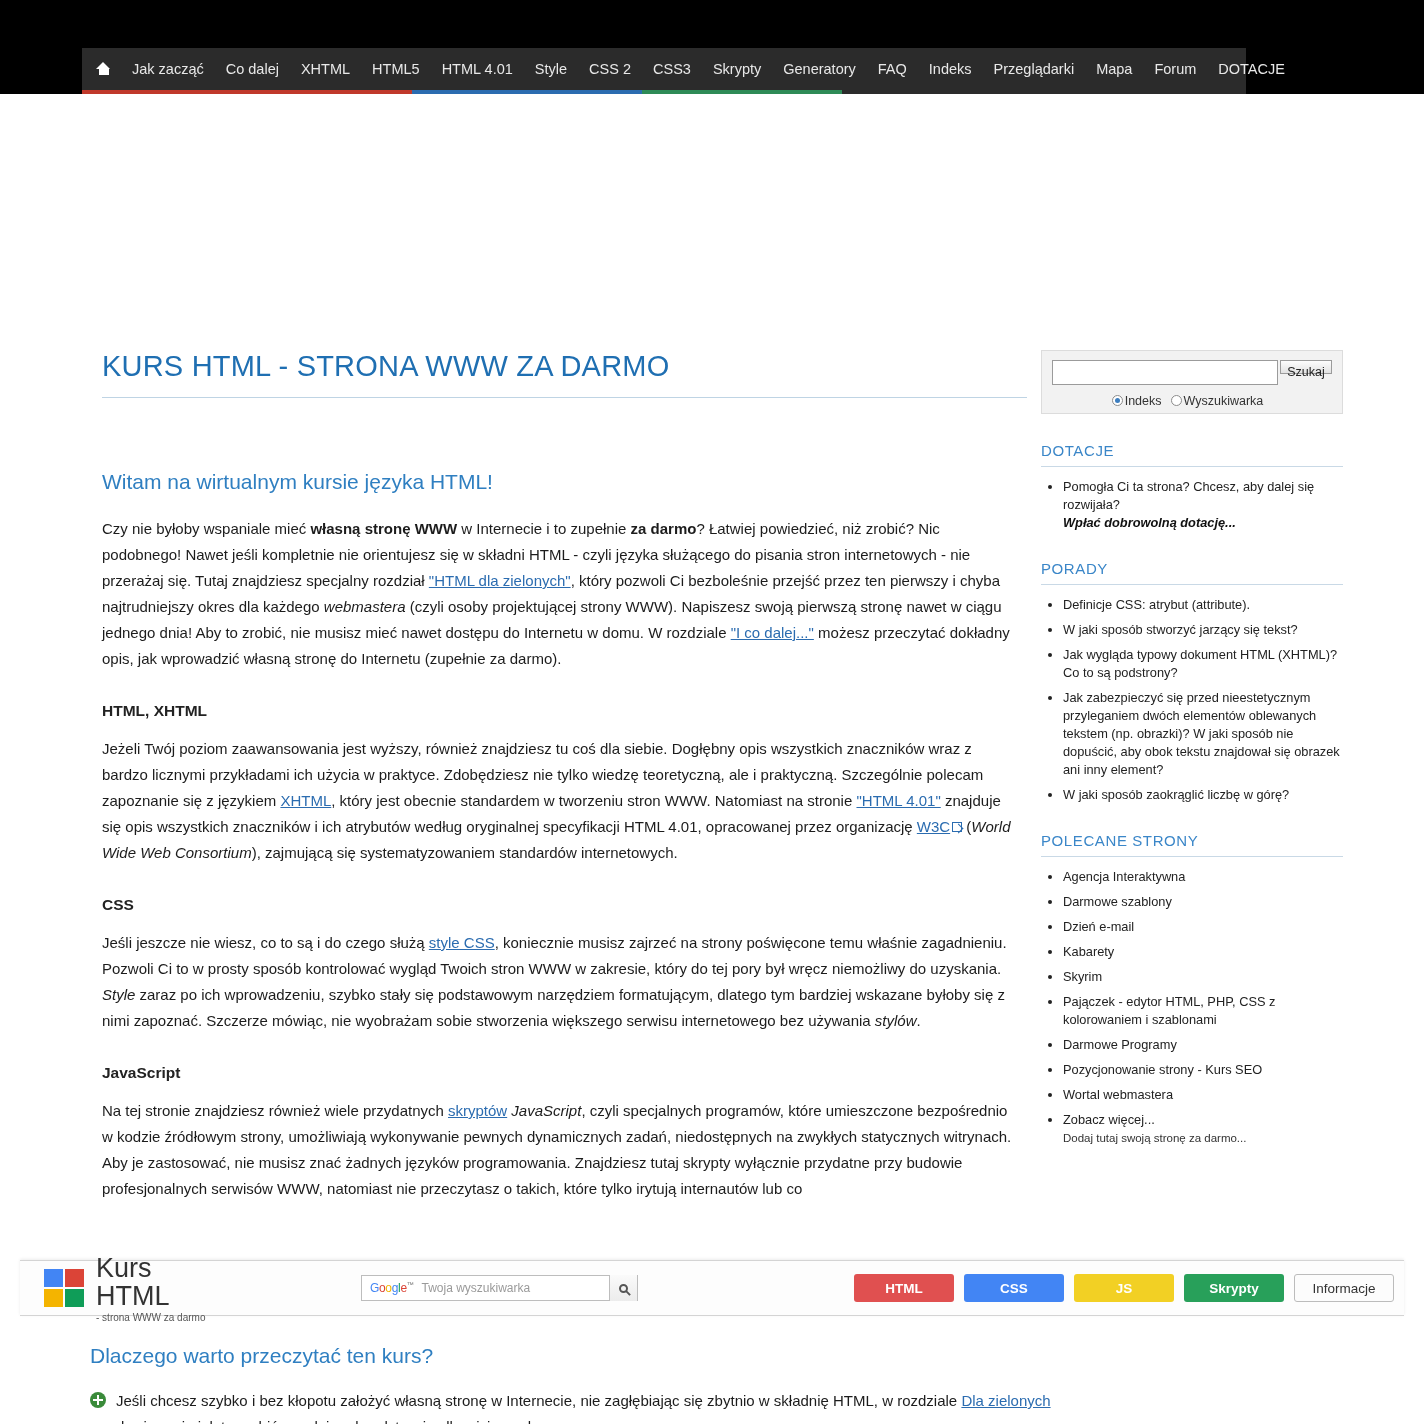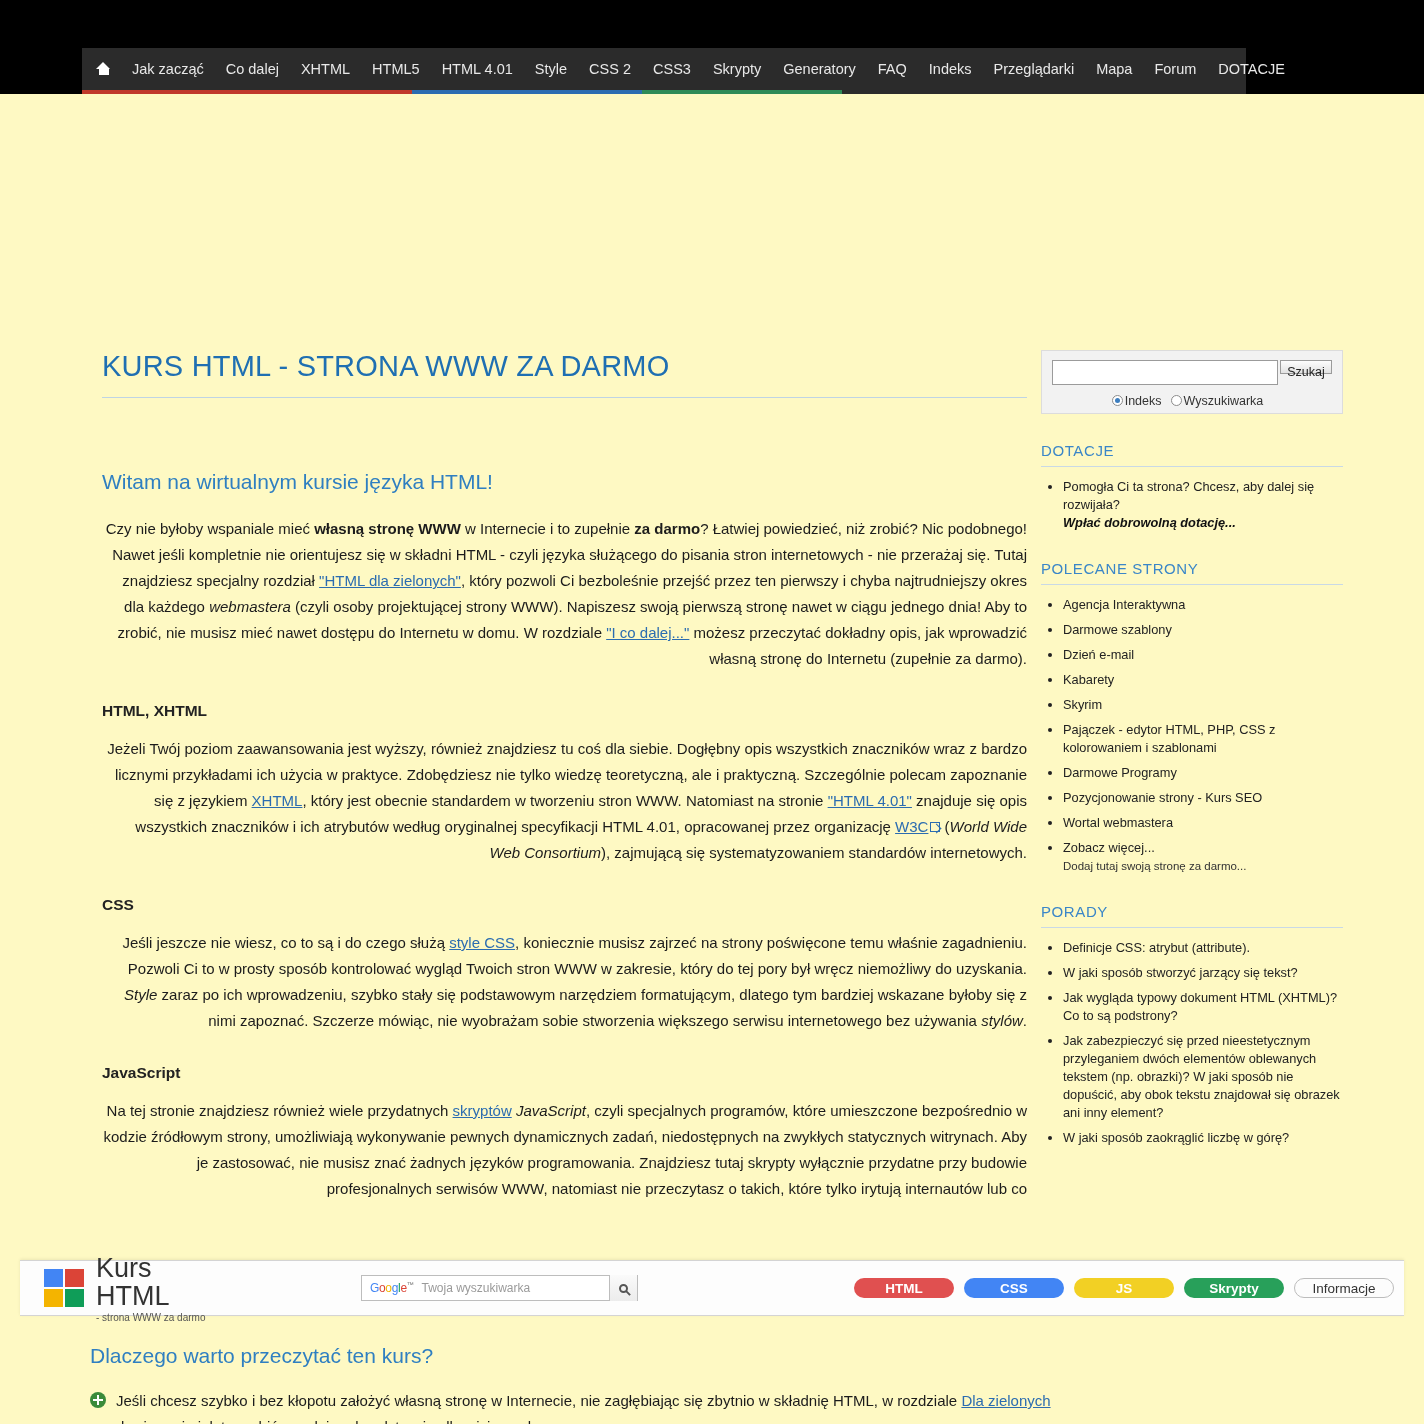--- a/index.html
+++ b/index.html
@@ -5,21 +5,21 @@
   * { box-sizing: border-box; }
   html, body {
     margin: 0; padding: 0;
     width: 1424px; height: 1424px;
     background: #000;
     font-family: "Liberation Sans", sans-serif;
   }
   #page {
     position: relative;
     width: 1424px; height: 1424px;
-    background: #fef9c3;
+    background: #ffffff;
     overflow: hidden;
   }
 
   
   .topbar {
     position: absolute;
     left: 0; top: 0;
     width: 1424px; height: 48px;
     background: #000000;
   }
@@ -114,22 +114,22 @@
   h3.sub {
     font-size: 15.5px;
     font-weight: bold;
     color: #222;
     margin: 0 0 16px 0;
   }
   p.body {
     font-size: 15px;
     line-height: 26px;
     color: #1c1c1c;
-    margin: 0 0 30px 0;
-    text-align: right;
+    margin: 0 12px 30px 0;
+    text-align: left;
   }
   p.body a, .list a { color: #2b6cb0; }
   a { color: #2b6cb0; }
   .extlink {
     display: inline-block;
     width: 10px; height: 10px;
     border: 1px solid #2b6cb0;
     position: relative;
     vertical-align: 0px;
     margin-left: 2px;
@@ -295,22 +295,22 @@
   .mag {
     width: 9px; height: 9px; border: 2px solid #555; border-radius: 50%;
     position: relative; display: inline-block;
   }
   .mag:after {
     content: ""; position: absolute; right: -5px; bottom: -3px;
     width: 6px; height: 2px; background: #555; transform: rotate(45deg);
   }
   .pillbtns { margin-left: 216px; display: flex; align-items: center; }
   .pill {
-    height: 20px; min-width: 100px;
-    border-radius: 11px;
+    height: 28px; min-width: 100px;
+    border-radius: 3px;
     color: #fff;
     font-size: 13.5px; font-weight: bold;
     display: flex; align-items: center; justify-content: center;
     margin-right: 10px;
     cursor: pointer;
   }
   .pill.info {
     background: #fcfcfc;
     color: #333;
     border: 1px solid #bcbcbc;
@@ -398,45 +398,45 @@
     </div>
 
     <div class="side-sec">
       <div class="side-head">DOTACJE</div>
       <ul class="side-list">
         <li><span>Pomogła Ci ta strona? Chcesz, aby dalej się rozwijała?</span><br><b><a href="#" style="color:#111;text-decoration:none">Wpłać dobrowolną dotację...</a></b></li>
       </ul>
     </div>
 
     <div class="side-sec">
+      <div class="side-head">PORADY</div>
+      <ul class="side-list">
+        <li>Definicje CSS: atrybut (attribute).</li>
+        <li>W jaki sposób stworzyć jarzący się tekst?</li>
+        <li>Jak wygląda typowy dokument HTML (XHTML)? Co to są podstrony?</li>
+        <li>Jak zabezpieczyć się przed nieestetycznym przyleganiem dwóch elementów oblewanych tekstem (np. obrazki)? W jaki sposób nie dopuścić, aby obok tekstu znajdował się obrazek ani inny element?</li>
+        <li>W jaki sposób zaokrąglić liczbę w górę?</li>
+      </ul>
+    </div>
+
+    <div class="side-sec">
       <div class="side-head">POLECANE STRONY</div>
       <ul class="side-list">
         <li>Agencja Interaktywna</li>
         <li>Darmowe szablony</li>
         <li>Dzień e-mail</li>
         <li>Kabarety</li>
         <li>Skyrim</li>
         <li>Pajączek - edytor HTML, PHP, CSS z kolorowaniem i szablonami</li>
         <li>Darmowe Programy</li>
         <li>Pozycjonowanie strony - Kurs SEO</li>
         <li>Wortal webmastera</li>
         <li><span>Zobacz więcej...</span><br><span class="note-small">Dodaj tutaj swoją stronę za darmo...</span></li>
       </ul>
     </div>
-
-    <div class="side-sec">
-      <div class="side-head">PORADY</div>
-      <ul class="side-list">
-        <li>Definicje CSS: atrybut (attribute).</li>
-        <li>W jaki sposób stworzyć jarzący się tekst?</li>
-        <li>Jak wygląda typowy dokument HTML (XHTML)? Co to są podstrony?</li>
-        <li>Jak zabezpieczyć się przed nieestetycznym przyleganiem dwóch elementów oblewanych tekstem (np. obrazki)? W jaki sposób nie dopuścić, aby obok tekstu znajdował się obrazek ani inny element?</li>
-        <li>W jaki sposób zaokrąglić liczbę w górę?</li>
-      </ul>
-    </div>
   </div>
 
   <div class="below">
     <h2 class="sec2">Dlaczego warto przeczytać ten kurs?</h2>
     <ul class="plusList">
       <li>
         <span class="plusicon"></span>
         <span>Jeśli chcesz szybko i bez kłopotu założyć własną stronę w Internecie, nie zagłębiając się zbytnio w składnię HTML, w rozdziale </span><a href="#">Dla zielonych</a><span> dowiesz się jak to zrobić zupełnie od podstaw i całkowicie za darmo.</span>
       </li>
 

